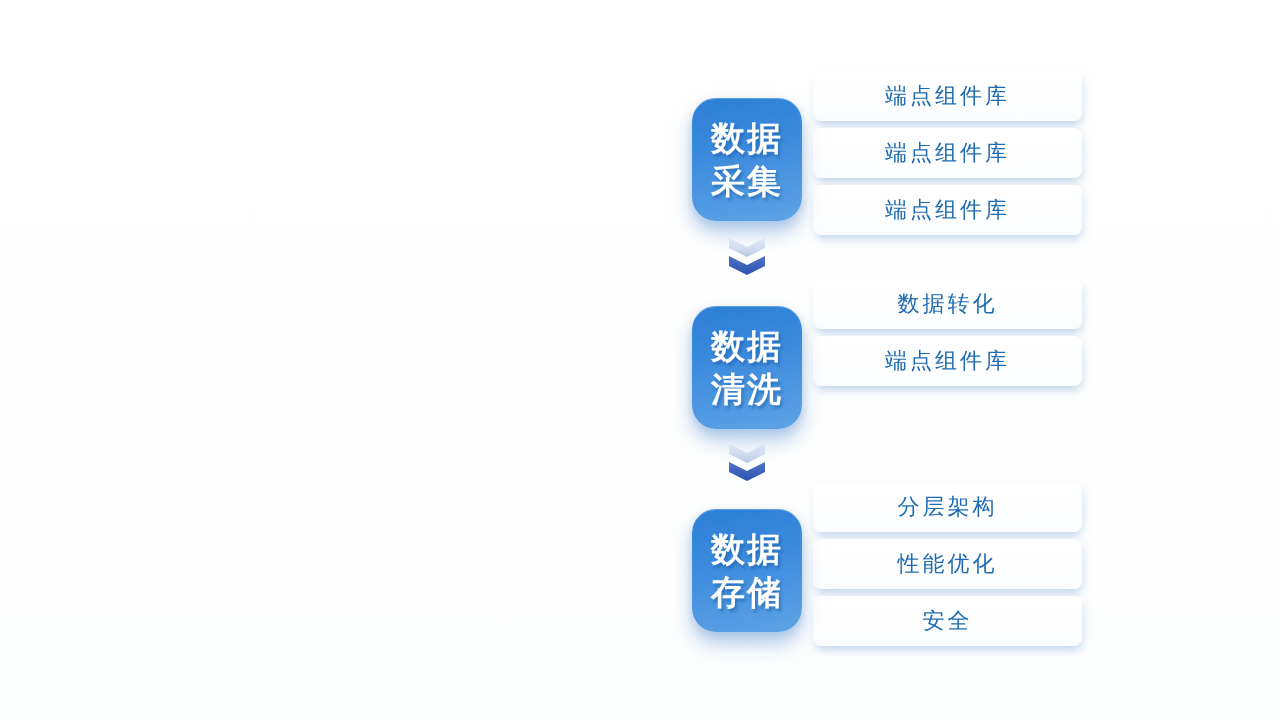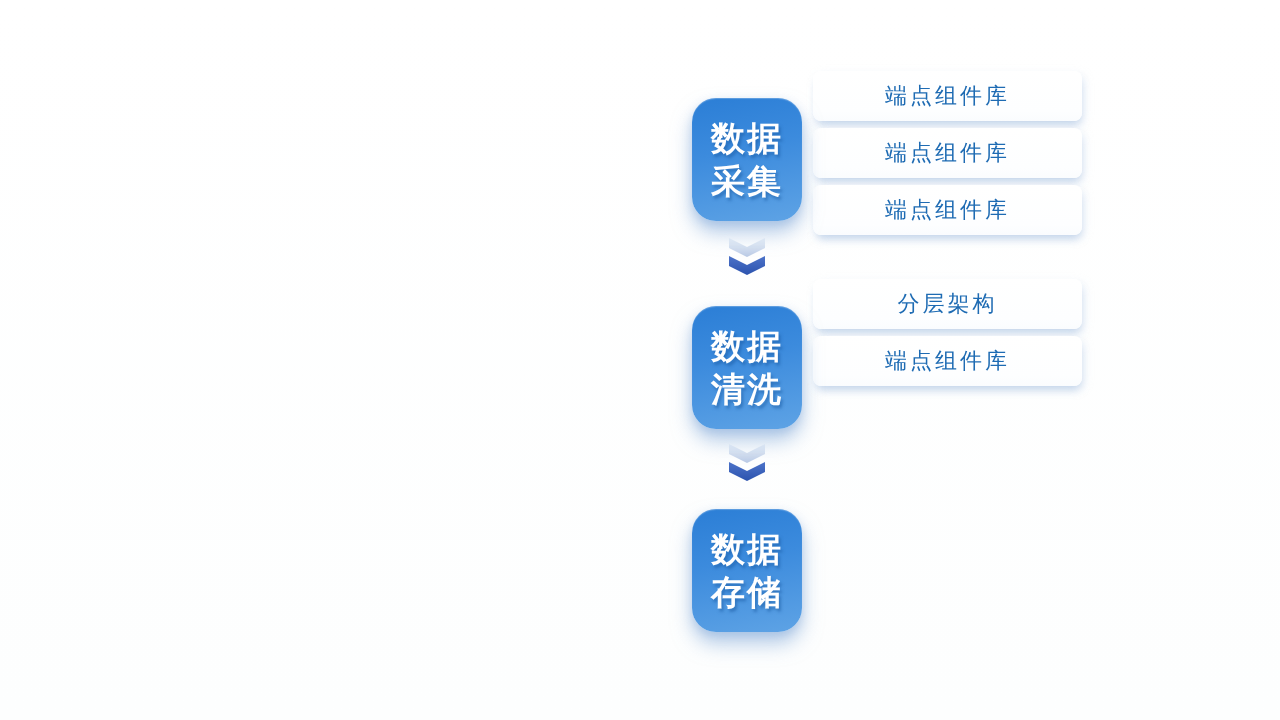--- a/index.html
+++ b/index.html
@@ -134,33 +134,44 @@
     <div class="chev chev-dark"></div>
   </div>
 
   <div class="group g2">
     <div class="stage-card">
       <span class="line">数据</span>
       <span class="line">清洗</span>
     </div>
     <div class="bars">
       <div class="bar">
-        <span class="label">分层架构</span>
+        <span class="label">数据转化</span>
       </div>
       <div class="bar">
         <span class="label">端点组件库</span>
       </div>
     </div>
   </div>
 
   <div class="connector c2">
     <div class="chev chev-light"></div>
     <div class="chev chev-dark"></div>
   </div>
 
   <div class="group g3">
     <div class="stage-card">
       <span class="line">数据</span>
       <span class="line">存储</span>
     </div>
+    <div class="bars">
+      <div class="bar">
+        <span class="label">分层架构</span>
+      </div>
+      <div class="bar">
+        <span class="label">性能优化</span>
+      </div>
+      <div class="bar">
+        <span class="label">安全</span>
+      </div>
+    </div>
   </div>
 
 </div>
 
 </body></html>

